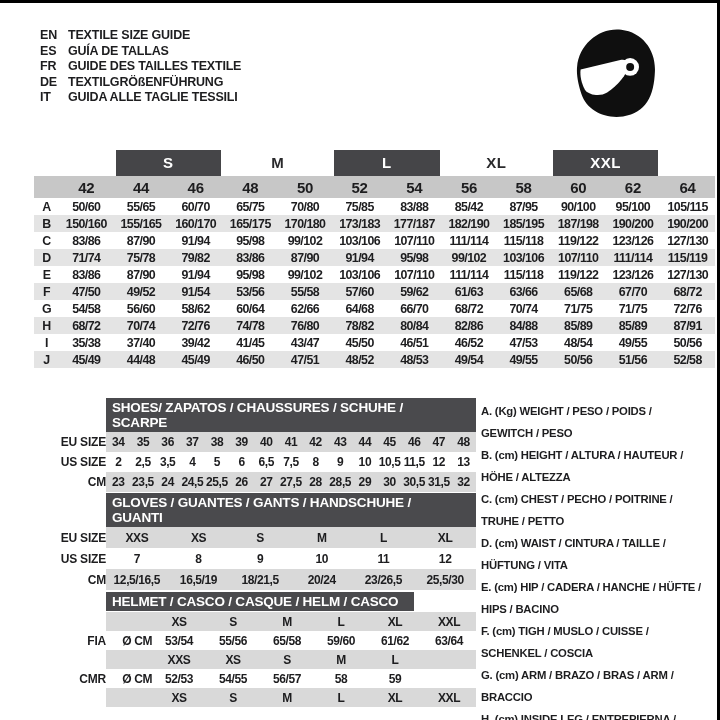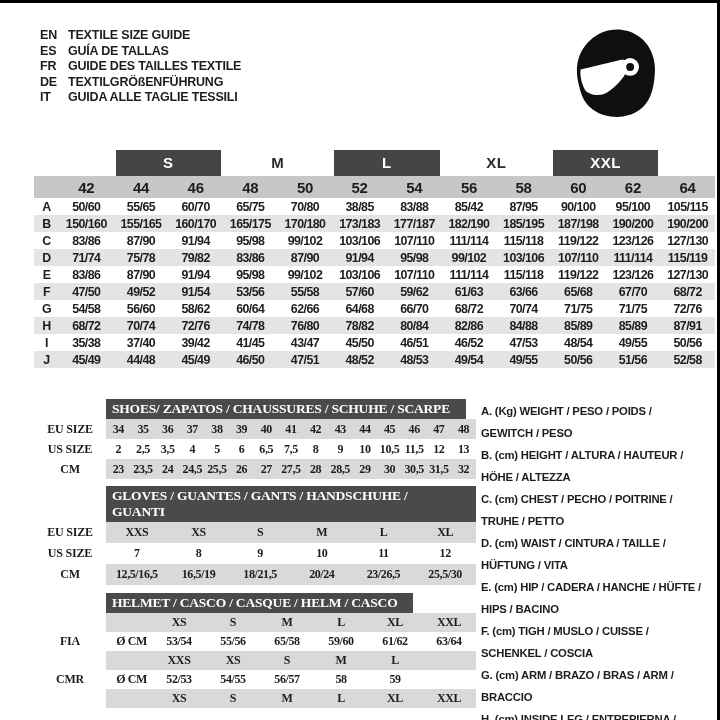--- a/index.html
+++ b/index.html
@@ -30,27 +30,27 @@
   .main .bands td { height: 26px; }
   .main .band { display: block; height: 26px; line-height: 26px; font-weight: bold; font-size: 15px; letter-spacing: 0.5px; color: #2a2a2c; }
   .main .band[data-dark="true"] { background: #454548; color: #fff; margin: 0 2px; }
   .main .sizes td { height: 22px; background: #c7c7c7; font-size: 15px; font-weight: bold; letter-spacing: -0.3px; }
   .main tbody td { height: 17px; font-size: 12.4px; font-weight: bold; letter-spacing: -0.55px; }
   .main tbody tr:nth-child(even) td { background: #e4e4e4; }
 
   
   .lower { display: flex; margin-top: 30px; }
   .cols { width: 442px; }
-  .sec { margin-bottom: 7px; font-family: Liberation Serif, serif; }
+  .sec { margin-bottom: 1px; }
   .sec-table { table-layout: fixed; width: 442px; }
   .sec-table td { padding: 0; text-align: center; font-size: 12px; font-weight: bold; letter-spacing: -0.4px; height: 20px; }
   .sec-table thead td { height: 21px; text-align: left; }
   .title-band { display: inline-block; background: #4a4a4d; color: #fff; font-weight: bold; font-size: 13.5px; letter-spacing: -0.2px; padding: 2px 16px 2px 6px; }
-  .sec-table td.lbl { text-align: center; letter-spacing: -0.2px; }
-  .sec-table td.unit { text-align: center; padding-left: 5px; }
+  .sec-table td.lbl { text-align: right; letter-spacing: -0.2px; }
+  .sec-table td.unit { text-align: right; padding-left: 5px; }
   .sec-table tbody tr:nth-child(odd) td:not(.lbl) { background: #d9d9d9; }
   .helmet-table tbody td { height: 19px; }
   .gloves-table tbody td { height: 21px; }
 
   
   .legend { width: 245px; margin-left: 5px; padding-top: 2px; }
   .legend-item { font-size: 11.3px; font-weight: bold; line-height: 22px; letter-spacing: -0.2px; }
 </style>
 </head>
 <body>
@@ -170,21 +170,21 @@
             <td>50/60</td>
 
             <td>55/65</td>
 
             <td>60/70</td>
 
             <td>65/75</td>
 
             <td>70/80</td>
 
-            <td>38/85</td>
+            <td>75/85</td>
 
             <td>83/88</td>
 
             <td>85/42</td>
 
             <td>87/95</td>
 
             <td>90/100</td>
 
             <td>95/100</td>

